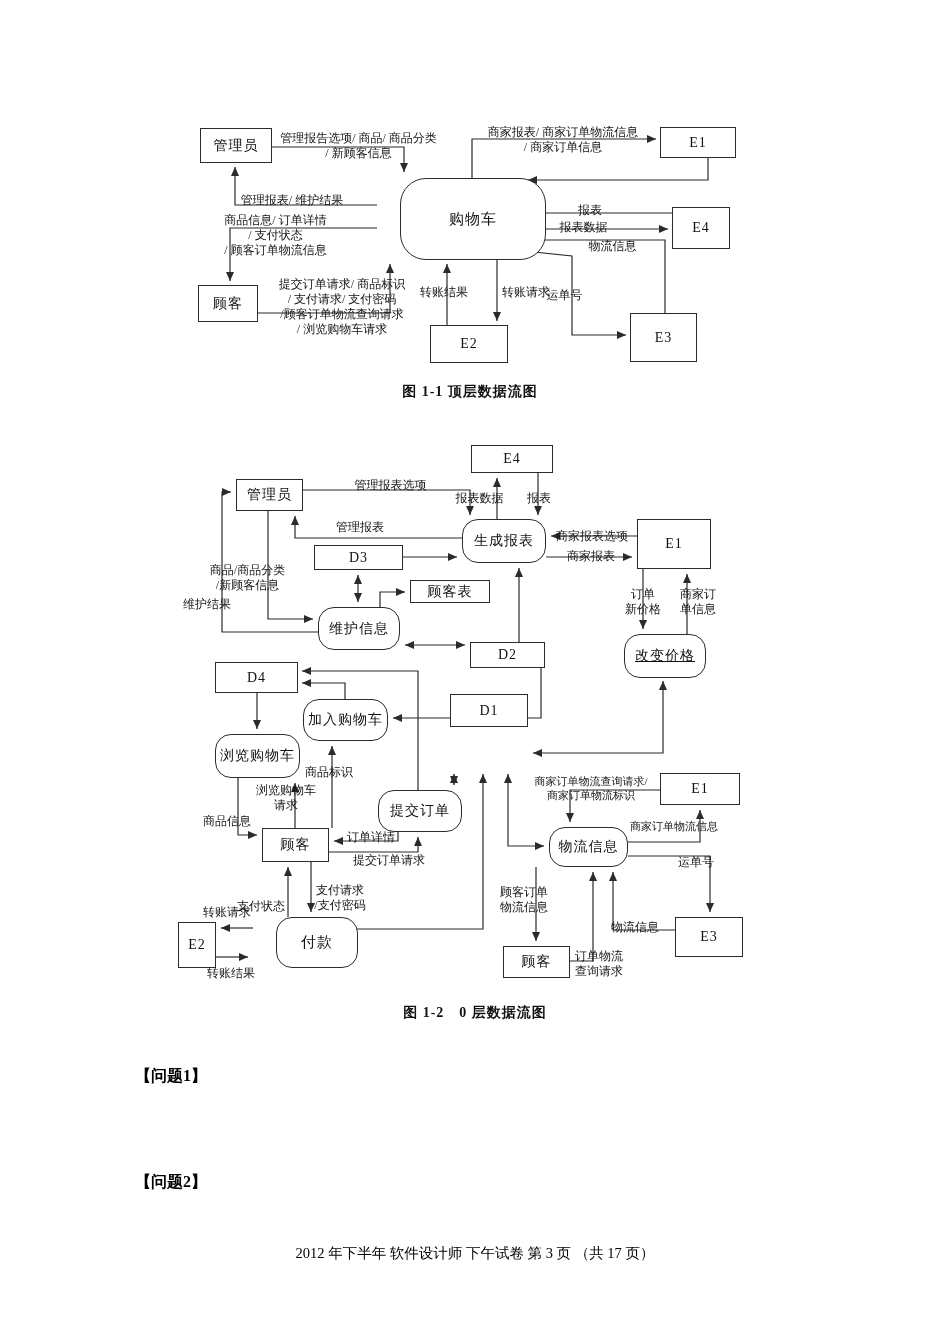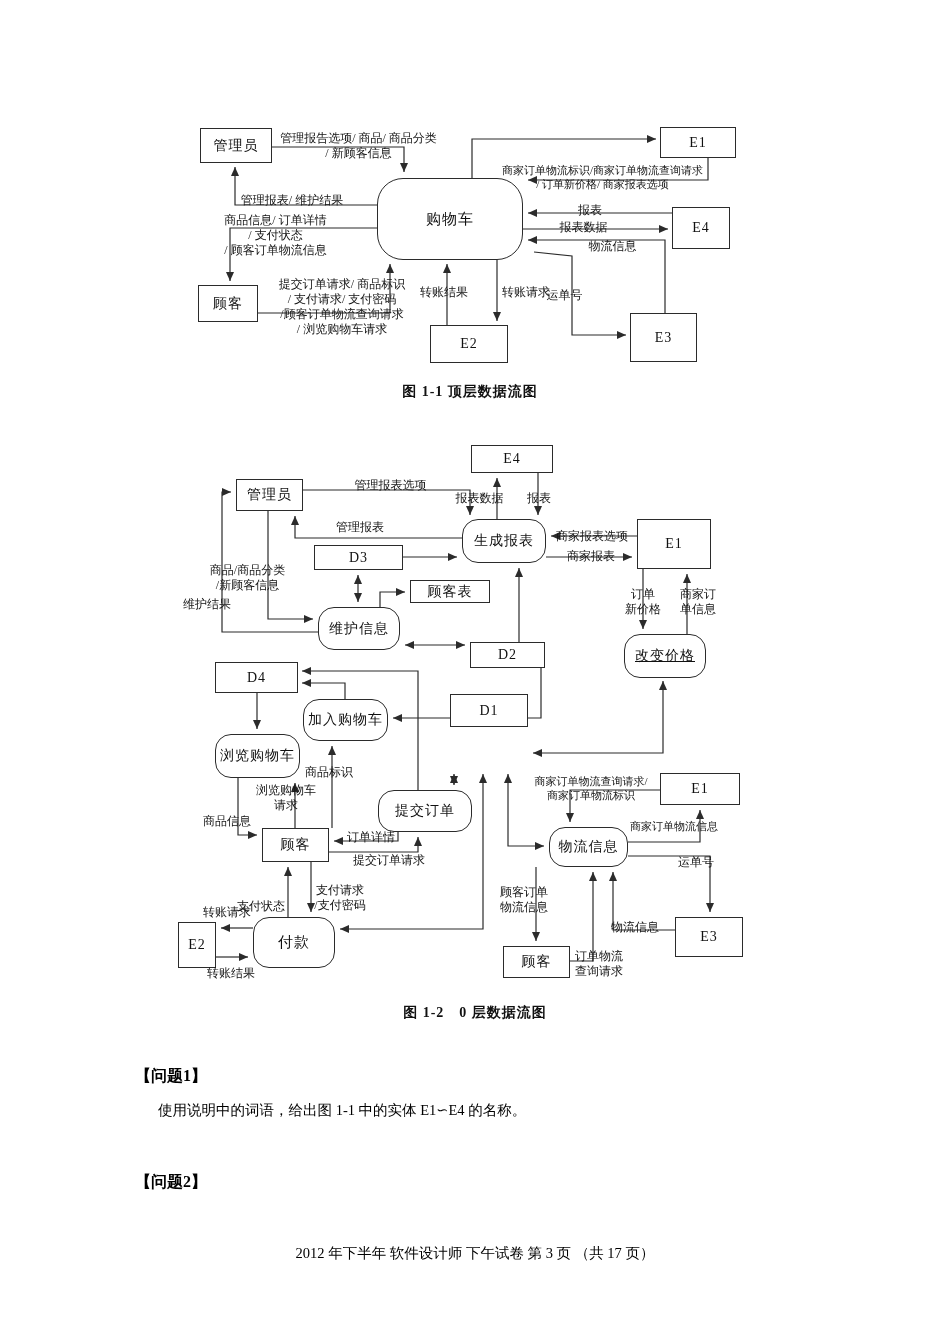--- a/index.html
+++ b/index.html
@@ -8,21 +8,21 @@
     margin:0 auto;overflow:hidden;
     font-family:"Liberation Serif","DejaVu Serif",serif;color:#111;
   }
   svg.wires{position:absolute;left:0;top:0;width:950px;height:1344px;}
   .node{
     position:absolute;border:1.4px solid #2b2b2b;background:#fff;
     display:flex;align-items:center;justify-content:center;
     font-size:14px;color:#111;box-sizing:border-box;letter-spacing:1px;
   }
   .process{border-radius:16px;}
-  .big{font-size:15px;}
+  .big{font-size:15px;margin-left:23px;}
   .lbl{
     position:absolute;font-size:12px;line-height:1.25;color:#141414;
     white-space:pre-line;text-align:center;
   }
   .small{font-size:11px;}
   .caption{
     position:absolute;font-size:14px;font-weight:bold;color:#111;
     text-align:center;letter-spacing:1px;
   }
   .qhead{position:absolute;font-size:16px;font-weight:bold;color:#000;}
@@ -110,22 +110,22 @@
   <div class="lbl" style="left:276px;top:131px;width:165px;">管理报告选项/ 商品/ 商品分类
 / 新顾客信息</div>
   <div class="lbl" style="left:232px;top:193px;width:120px;">管理报表/ 维护结果</div>
   <div class="lbl" style="left:258px;top:277px;width:168px;">提交订单请求/ 商品标识
 / 支付请求/ 支付密码
 /顾客订单物流查询请求
 / 浏览购物车请求</div>
   <div class="lbl" style="left:198px;top:213px;width:155px;">商品信息/ 订单详情
 / 支付状态
 / 顾客订单物流信息</div>
-  <div class="lbl small" style="left:485px;top:164px;width:235px;">商家订单物流标识/商家订单物流查询请求
-/ 订单新价格/ 商家报表选项</div>
+  <div class="lbl" style="left:468px;top:125px;width:190px;">商家报表/ 商家订单物流信息
+/ 商家订单信息</div>
   <div class="lbl" style="left:570px;top:203px;width:40px;">报表</div>
   <div class="lbl" style="left:556px;top:220px;width:55px;">报表数据</div>
   <div class="lbl" style="left:585px;top:239px;width:55px;">物流信息</div>
   <div class="lbl" style="left:418px;top:285px;width:52px;">转账结果</div>
   <div class="lbl" style="left:500px;top:285px;width:52px;">转账请求</div>
   <div class="lbl" style="left:542px;top:288px;width:45px;">运单号</div>
   <div class="caption" style="left:370px;top:383px;width:200px;">图 1-1 顶层数据流图</div>
 
   <div class="node" style="left:471px;top:445px;width:82px;height:28px;">E4</div>
   <div class="node" style="left:236px;top:479px;width:67px;height:32px;">管理员</div>
@@ -133,21 +133,21 @@
   <div class="node" style="left:314px;top:545px;width:89px;height:25px;">D3</div>
   <div class="node" style="left:410px;top:580px;width:80px;height:23px;">顾客表</div>
   <div class="node process" style="left:318px;top:607px;width:82px;height:43px;">维护信息</div>
   <div class="node" style="left:637px;top:519px;width:74px;height:50px;">E1</div>
   <div class="node process" style="left:624px;top:634px;width:82px;height:44px;text-decoration:underline;">改变价格</div>
   <div class="node" style="left:470px;top:642px;width:75px;height:26px;">D2</div>
   <div class="node" style="left:215px;top:662px;width:83px;height:31px;">D4</div>
   <div class="node process" style="left:303px;top:699px;width:85px;height:42px;">加入购物车</div>
   <div class="node" style="left:450px;top:694px;width:78px;height:33px;">D1</div>
   <div class="node process" style="left:215px;top:734px;width:85px;height:44px;">浏览购物车</div>
-  <div class="node process" style="left:378px;top:790px;width:94px;height:42px;">提交订单</div>
+  <div class="node process" style="left:378px;top:790px;width:84px;height:42px;">提交订单</div>
   <div class="node" style="left:262px;top:828px;width:67px;height:34px;">顾客</div>
   <div class="node" style="left:660px;top:773px;width:80px;height:32px;">E1</div>
   <div class="node process" style="left:549px;top:827px;width:79px;height:40px;">物流信息</div>
   <div class="node" style="left:178px;top:922px;width:38px;height:46px;">E2</div>
   <div class="node process big" style="left:253px;top:917px;width:82px;height:51px;">付款</div>
   <div class="node" style="left:675px;top:917px;width:68px;height:40px;">E3</div>
   <div class="node" style="left:503px;top:946px;width:67px;height:32px;">顾客</div>
 
   <div class="lbl" style="left:348px;top:478px;width:85px;">管理报表选项</div>
   <div class="lbl" style="left:452px;top:491px;width:55px;">报表数据</div>
@@ -178,18 +178,17 @@
   <div class="lbl small" style="left:618px;top:820px;width:112px;">商家订单物流信息</div>
   <div class="lbl" style="left:672px;top:855px;width:48px;">运单号</div>
   <div class="lbl" style="left:495px;top:885px;width:58px;">顾客订单
 物流信息</div>
   <div class="lbl" style="left:606px;top:920px;width:58px;">物流信息</div>
   <div class="lbl" style="left:570px;top:949px;width:58px;">订单物流
 查询请求</div>
   <div class="caption" style="left:360px;top:1004px;width:230px;">图 1-2　0 层数据流图</div>
 
   <div class="qhead" style="left:135px;top:1066px;">【问题1】</div>
-  <div class="qbody" style="left:158px;top:1101px;width:560px;">使用说明中的词语，给出图 1-1 中的实体 E1∽E4 的名称。</div>
   <div class="qhead" style="left:135px;top:1172px;">【问题2】</div>
 
   <div class="footer" style="top:1244px;">2012 年下半年  软件设计师  下午试卷  第 3 页  （共 17 页）</div>
 
 </div>
 
 </body></html>

